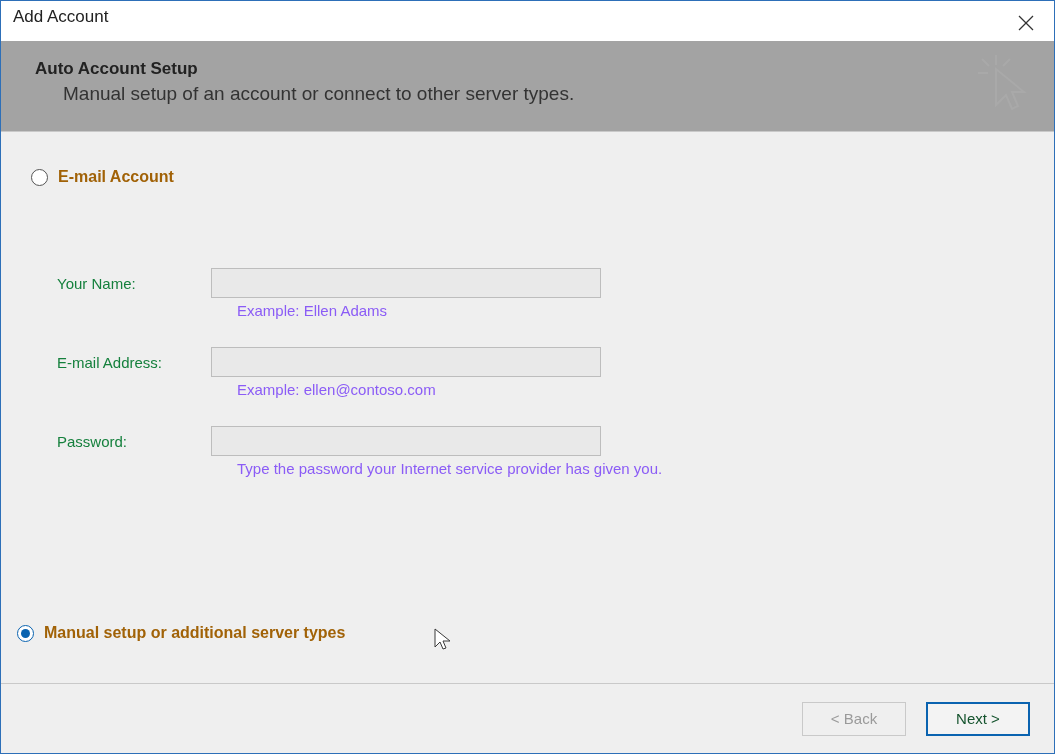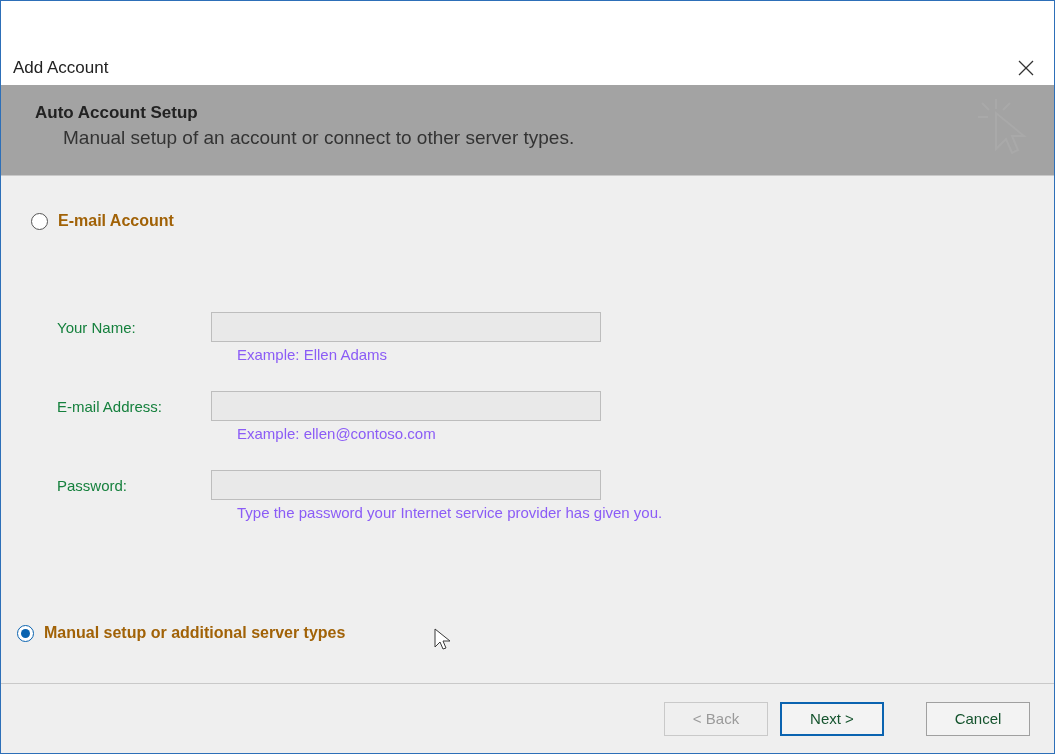--- a/index.html
+++ b/index.html
@@ -1,18 +1,18 @@
 <!DOCTYPE html>
 <html><head>
 <meta charset="utf-8">
 <style>
   * { box-sizing: border-box; margin: 0; padding: 0; }
   html, body { width: 1055px; height: 754px; font-family: "Segoe UI", Arial, sans-serif; background: #fff; }
   .window { width: 1055px; height: 754px; border: 1px solid #2d6fb8; display: flex; flex-direction: column; background: #fff; }
-  .titlebar { display: flex; align-items: center; justify-content: space-between; height: 40px; padding: 6px 8px 0 12px; background: #ffffff; border-bottom: 1px solid #ffffff; margin-top: 44px; }
+  .titlebar { display: flex; align-items: flex-start; justify-content: space-between; height: 40px; padding: 6px 8px 0 12px; background: #ffffff; border-bottom: 1px solid #ffffff; }
   .title-text { font-size: 17px; color: #222; }
   .close-btn { width: 40px; height: 32px; display: flex; align-items: center; justify-content: center; cursor: pointer; }
   .close-btn svg { width: 16px; height: 16px; stroke: #333; stroke-width: 1.2; }
 
   .header-panel { background: #a3a3a3; padding: 18px 30px 26px 34px; position: relative; border-bottom: 1px solid #c9c9c9; }
   .header-title { font-size: 17px; font-weight: 600; color: #222; }
   .header-sub { font-size: 19px; color: #333; padding-left: 28px; margin-top: 4px; }
   .header-icon { position: absolute; top: 14px; right: 24px; }
   .header-icon svg { stroke: #a9a9a9; fill: none; stroke-width: 2; }
 
@@ -30,21 +30,21 @@
   .form-area { padding-left: 26px; }
   .form-row { display: flex; align-items: center; min-height: 34px; margin-bottom: 2px; }
   .form-label { width: 154px; font-size: 15px; color: #15803d; }
   .text-input { width: 390px; height: 30px; border: 1px solid #bdbdbd; background: #e9e9e9; padding: 0 6px; font-size: 14px; color: #555; }
   .hint-row { margin-left: 180px; font-size: 15px; color: #8b5cf6; margin-bottom: 26px; }
   .hint-row.wide { margin-left: 180px; }
 
   .cursor-arrow { position: absolute; left: 432px; bottom: 28px; }
   .cursor-arrow svg { width: 20px; height: 24px; stroke: #3a3a3a; fill: #fff; stroke-width: 1; }
 
-  .footer-panel { height: 70px; background: #efefef; border-top: 1px solid #c9c9c9; display: flex; align-items: center; justify-content: flex-end; gap: 12px; padding: 0 24px; }
+  .footer-panel { height: 70px; background: #efefef; border-top: 1px solid #c9c9c9; display: flex; align-items: center; justify-content: flex-end; gap: 20px; padding: 0 24px; }
   .btn { width: 104px; height: 34px; background: #f3f3f3; border: 1px solid #a0a0a0; font-size: 15px; color: #14532d; display: flex; align-items: center; justify-content: center; cursor: pointer; }
   .btn.disabled { color: #9a9a9a; border-color: #c9c9c9; background: #efefef; cursor: default; }
   .btn.primary { border: 2px solid #0a63b0; }
   .btn.cancel { margin-left: 30px; }
 </style>
 </head>
 <body>
 
 <div class="window">
 
@@ -109,16 +109,15 @@
     <div class="cursor-arrow">
       <svg viewBox="0 0 20 24">
           <path d="M2 2 L2 20 L7 15 L10 22 L13 21 L10 14 L17 14 Z"></path>
         </svg>
     </div>
   </div>
 
   <div class="footer-panel">
     <div class="btn disabled">&lt; Back</div>
     <div class="btn primary">Next &gt;</div>
-    <div class="btn cancel">Cancel</div>
   </div>
 
 </div>
 
 </body></html>

